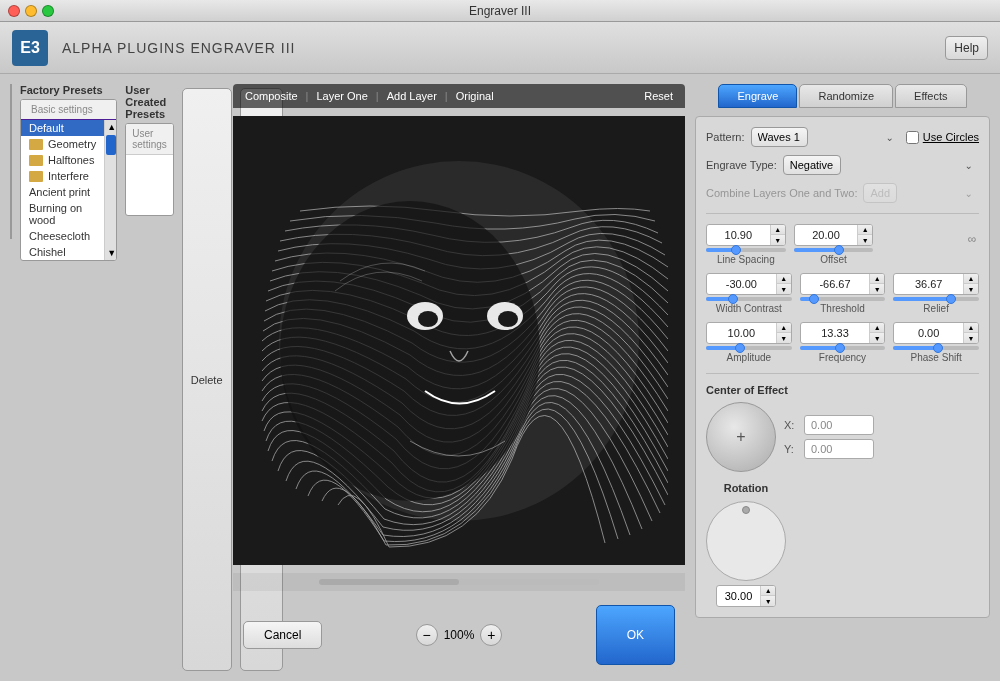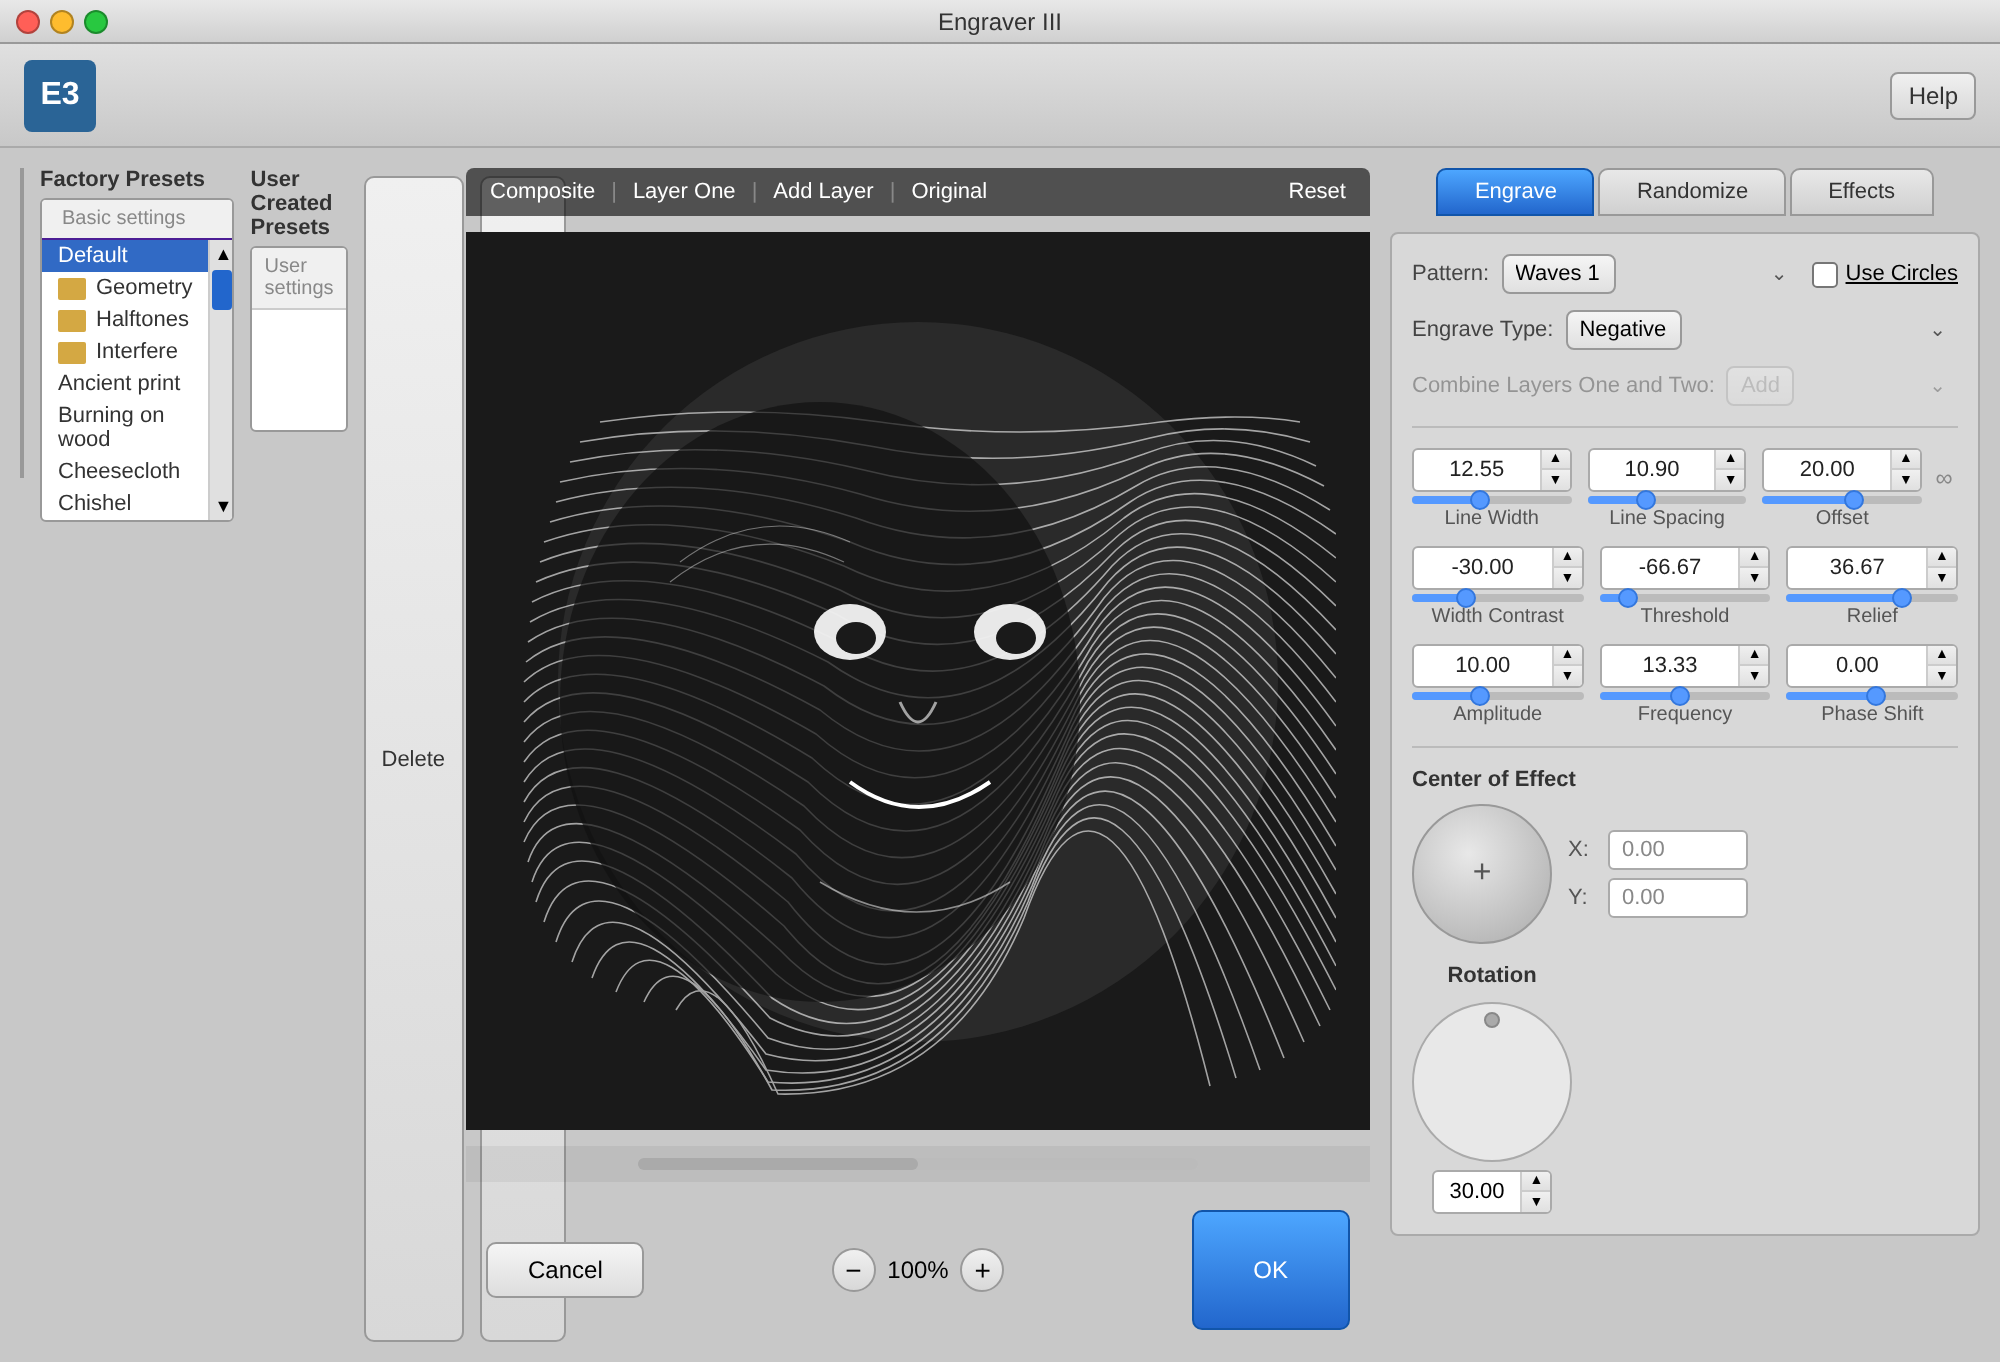--- a/index.html
+++ b/index.html
@@ -610,20 +610,21 @@
     <div class="tb-btn tb-min"></div>
     <div class="tb-btn tb-max"></div>
   </div>
   <span class="titlebar-title">Engraver III</span>
 </div>
 
 <div class="main-window">
 
   <div class="top-bar">
     <div class="logo-box">E3</div>
+    <span class="app-title">ALPHA PLUGINS ENGRAVER III</span>
     <button class="help-btn">Help</button>
   </div>
 
   <div class="content">
 
     <div class="left-panel">
 
       <div class="preview-box">
         <svg class="preview-svg" viewBox="0 0 180 140">
 
@@ -847,34 +848,20 @@
             </select>
             <span class="select-arrow">⌄</span>
           </div>
         </div>
 
         <div class="section-sep"></div>
 
         <div style="display:flex;align-items:flex-start;gap:4px;">
           <div class="numeric-grid" style="flex:1;">
 
-            <div class="numeric-item">
-              <div class="numeric-spinner">
-                <span class="numeric-value">12.55</span>
-                <div class="spin-btns">
-                  <button class="spin-btn">▲</button>
-                  <button class="spin-btn">▼</button>
-                </div>
-              </div>
-              <div class="slider-track">
-                <div class="slider-fill" style="width:40%;"></div>
-                <div class="slider-thumb" style="left:36%;"></div>
-              </div>
-              <span class="numeric-label">Line Width</span>
-            </div>
 
             <div class="numeric-item">
               <div class="numeric-spinner">
                 <span class="numeric-value">10.90</span>
                 <div class="spin-btns">
                   <button class="spin-btn">▲</button>
                   <button class="spin-btn">▼</button>
                 </div>
               </div>
               <div class="slider-track">

